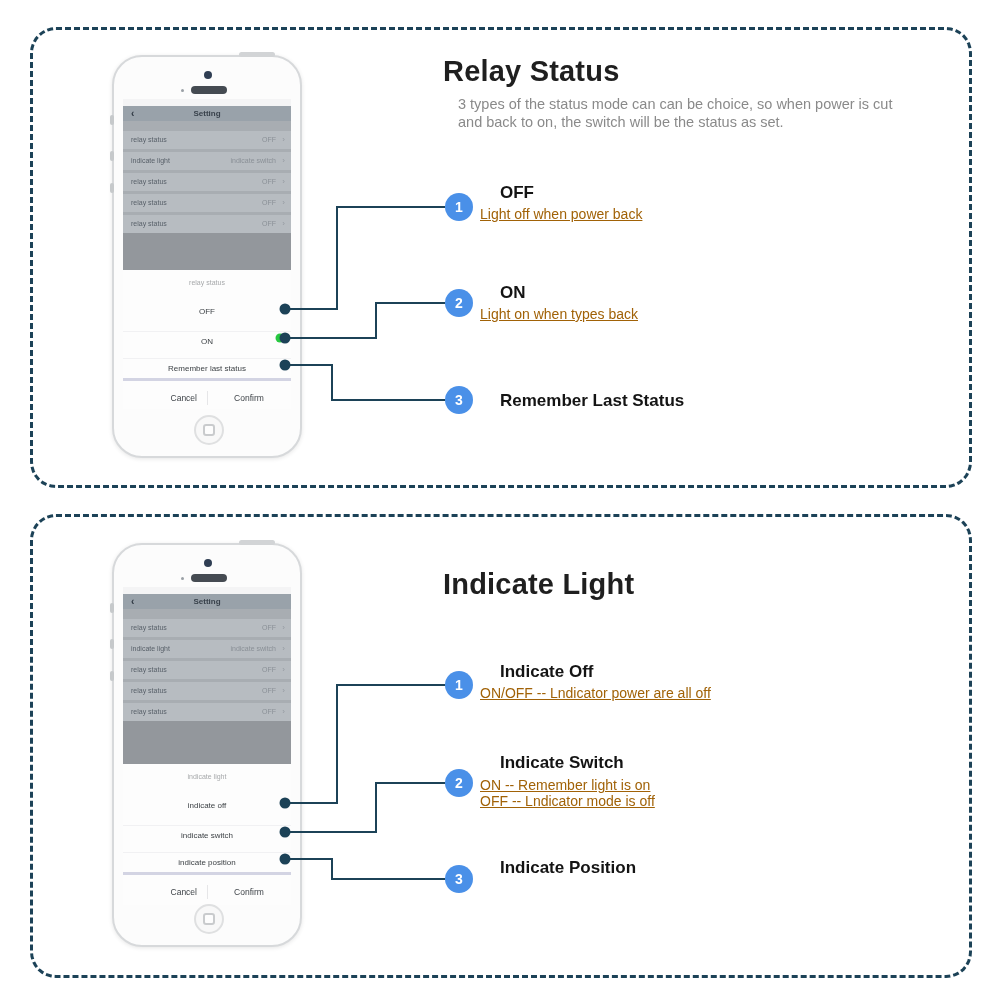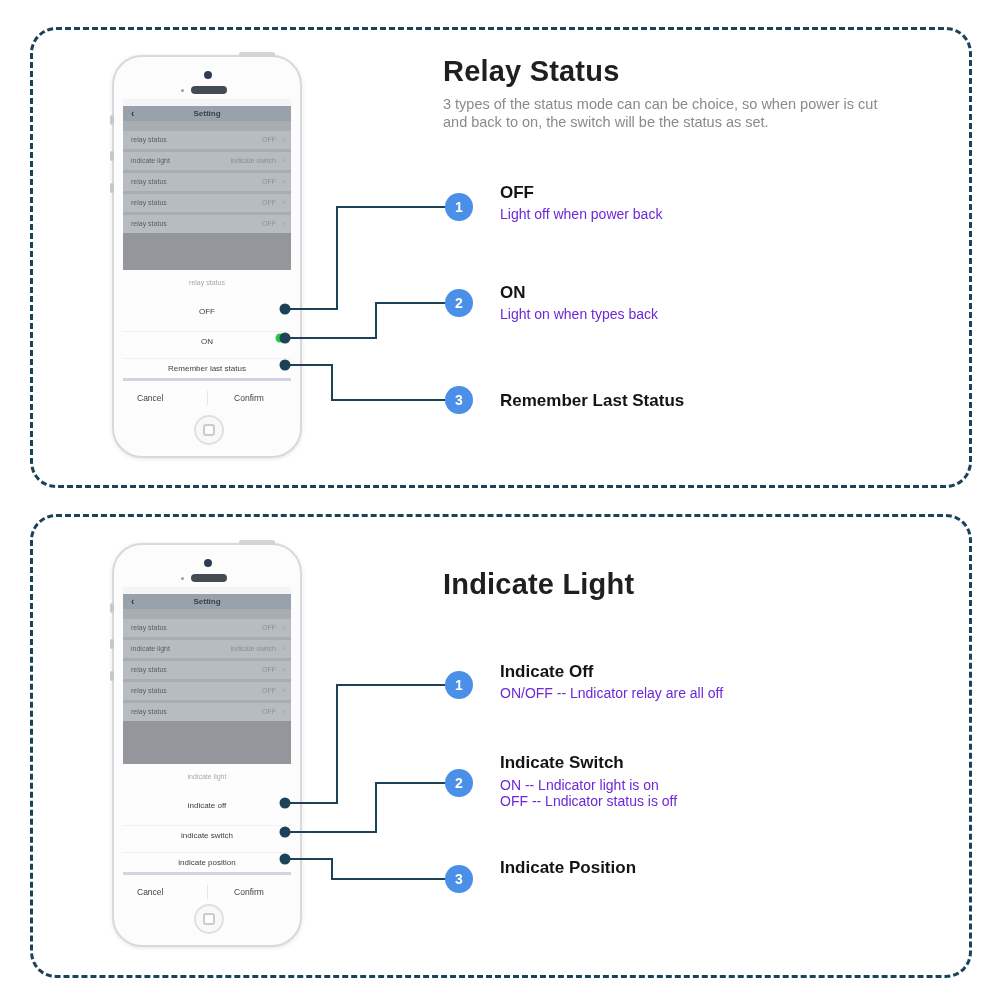--- a/index.html
+++ b/index.html
@@ -6,23 +6,23 @@
   html,body { background:#ffffff; font-family:"Liberation Sans", sans-serif; }
   #stage { position:relative; width:1000px; height:1000px; background:#fff; overflow:hidden; }
 
   
   .panel { position:absolute; left:30px; width:942px; border:3px dashed #1c4257; border-radius:26px; }
   .panel.pa1 { top:27px;  height:461px; }
   .panel.pa2 { top:514px; height:464px; }
 
   
   .title { position:absolute; left:443px; font-size:29px; font-weight:bold; color:#1f1f1f; letter-spacing:.2px; }
-  .subtitle { position:absolute; left:443px; width:444px; font-size:14.5px; color:#8a8a8a; line-height:1.22; }
+  .subtitle { position:absolute; left:458px; width:444px; font-size:14.5px; color:#8a8a8a; line-height:1.22; }
   .item-heading { position:absolute; left:500px; font-size:17px; font-weight:bold; color:#141414; }
-  .item-sub { position:absolute; left:500px; font-size:14px; color:#6d28d9; line-height:16px; }
+  .item-sub { position:absolute; left:480px; font-size:14px; color:#a16207; line-height:16px;text-decoration:underline; }
   .badge { position:absolute; width:28px; height:28px; border-radius:50%; background:#4a90e8;
            color:#fff; font-size:14px; font-weight:bold; display:flex; align-items:center; justify-content:center; }
 
   
   .phone { position:absolute; left:112px; width:190px; height:403px; background:#fcfcfc;
            border:2px solid #d7d9db; border-radius:30px; box-shadow:0 1px 4px rgba(0,0,0,.10); }
   .phone.ph1 { top:55px; }
   .phone.ph2 { top:543px; height:404px; }
   .p-topbtn { position:absolute; left:125px; top:-5px; width:36px; height:5px; background:#d2d4d6; border-radius:3px; }
   .p-side { position:absolute; left:-4px; width:4px; height:10px; background:#c6c9cb; border-radius:2px; }
@@ -47,21 +47,21 @@
   .chev { position:absolute; right:6px; top:4px; font-size:8px; color:#949aa1; }
   .dimarea { position:absolute; left:0; right:0; top:134px; height:37px; background:#93979c; }
   .ph2 .dimarea { height:43px; }
   .sheet { position:absolute; left:0; right:0; top:171px; bottom:0; background:#fdfdfd; }
   .ph2 .sheet { top:177px; }
   .slabel { position:absolute; left:0; right:0; top:9px; text-align:center; font-size:7px; color:#a7a9ab; }
   .opt { position:absolute; left:0; right:0; height:19px; text-align:center; font-size:8px; color:#3d4246; line-height:19px; }
   .opt.o0{top:32px;} .opt.o1{top:61px; border-top:1px solid #f1f1f3;} .opt.o2{top:88px; border-top:1px solid #f1f1f3;}
   .sdivider { position:absolute; left:0; right:0; top:108px; height:3px; background:#d3d4e3; }
   .btnrow { position:absolute; left:0; right:0; top:119px; height:18px; }
-  .btn-cancel  { position:absolute; left:14px;  width:60px; text-align:left; font-size:8.5px; color:#3f4449; line-height:18px; }
+  .btn-cancel  { position:absolute; left:14px;  width:60px; text-align:right; font-size:8.5px; color:#3f4449; line-height:18px; }
   .btn-confirm { position:absolute; left:96px; width:60px; text-align:center; font-size:8.5px; color:#3f4449; line-height:18px; }
   .vline { position:absolute; left:84px; top:2px; width:1px; height:14px; background:#e6e6e8; }
 
   
   #wires { position:absolute; left:0; top:0; width:1000px; height:1000px; pointer-events:none; }
 </style>
 </head>
 <body>
 
 <div id="stage">
@@ -216,23 +216,23 @@
   <div class="item-heading" style="top:283px">ON</div>
   <div class="item-sub" style="top:306px">Light on when types back</div>
 
   <div class="badge" style="left:445px; top:386px">3</div>
   <div class="item-heading" style="top:391px">Remember Last Status</div>
 
   <div class="title" style="top:568px">Indicate Light</div>
 
   <div class="badge" style="left:445px; top:671px">1</div>
   <div class="item-heading" style="top:662px">Indicate Off</div>
-  <div class="item-sub" style="top:685px">ON/OFF -- Lndicator relay are all off</div>
+  <div class="item-sub" style="top:685px">ON/OFF -- Lndicator power are all off</div>
 
   <div class="badge" style="left:445px; top:769px">2</div>
   <div class="item-heading" style="top:753px">Indicate Switch</div>
-  <div class="item-sub" style="top:777px">ON -- Lndicator light is on</div>
-  <div class="item-sub" style="top:793px">OFF -- Lndicator status is off</div>
+  <div class="item-sub" style="top:777px">ON -- Remember light is on</div>
+  <div class="item-sub" style="top:793px">OFF -- Lndicator mode is off</div>
 
   <div class="badge" style="left:445px; top:865px">3</div>
   <div class="item-heading" style="top:858px">Indicate Position</div>
 
 </div>
 
 </body></html>

